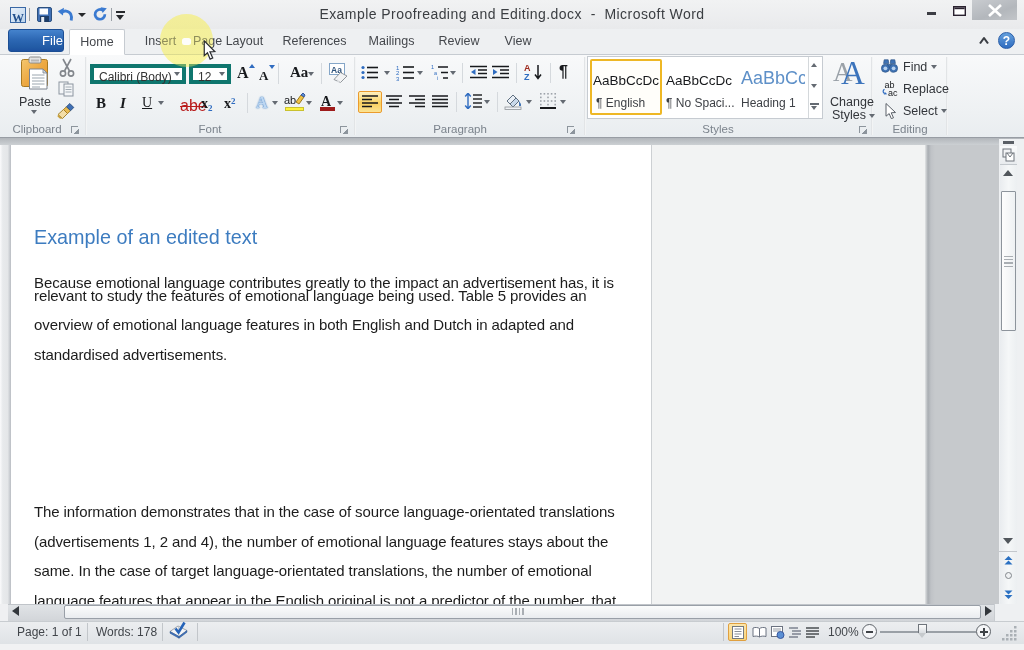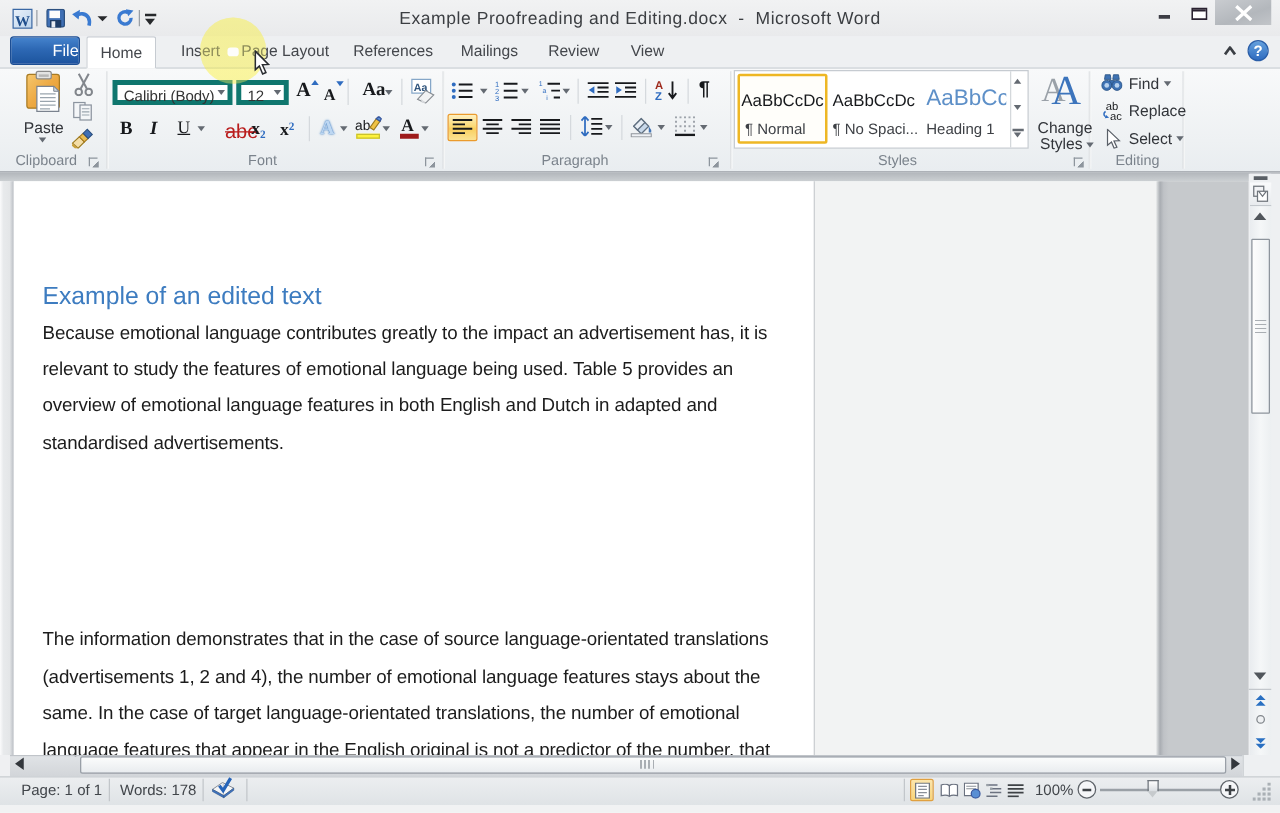--- a/index.html
+++ b/index.html
@@ -350,21 +350,21 @@
       <rect x="7.2" y="10.8" width="1.6" height="1.6"></rect>
       <rect x="14.4" y="10.8" width="1.6" height="1.6"></rect>
   </g>
   <rect x="0" y="14" width="16" height="2" fill="#17191c"></rect>
 </svg>
 <div class="abs cararrow" style="left:560px; top:100px;"></div>
 
 <div class="abs" style="left:587px; top:56px; width:236px; height:63px; background:#fff; border:1px solid #c6cbd1;"></div>
 <div class="abs" style="left:590px; top:59px; width:72px; height:56px; border:2px solid #eeb724; border-radius:2px; background:#fffefa;"></div>
 <div class="abs" style="left:593px; top:73px; width:68px; font-size:13.5px; color:#17191c; white-space:nowrap; overflow:hidden;">AaBbCcDc</div>
-<div class="abs" style="left:596px; top:96px; font-size:12px; color:#3e4146;">¶ Normal</div>
+<div class="abs" style="left:596px; top:96px; font-size:12px; color:#3e4146;">¶ English</div>
 <div class="abs" style="left:666px; top:73px; width:72px; font-size:13.5px; color:#17191c; white-space:nowrap; overflow:hidden;">AaBbCcDc</div>
 <div class="abs" style="left:666px; top:96px; font-size:12px; color:#3e4146; white-space:nowrap;">¶ No Spaci...</div>
 <div class="abs" style="left:741px; top:68px; width:64px; overflow:hidden; font-size:18px; color:#5e90c8; white-space:nowrap;">AaBbCc</div>
 <div class="abs" style="left:741px; top:96px; font-size:12px; color:#3e4146;">Heading 1</div>
 <div class="abs" style="left:808px; top:57px; width:14px; height:61px; border-left:1px solid #d4d8db;"></div>
 <div class="abs" style="left:811px; top:63px; width:0; height:0; border-left:3.5px solid transparent; border-right:3.5px solid transparent; border-bottom:4px solid #646a72;"></div>
 <div class="abs cararrow" style="left:811px; top:84px;"></div>
 <div class="abs" style="left:810px; top:103px; width:9px; height:1.5px; background:#646a72;"></div>
 <div class="abs cararrow" style="left:811px; top:106px;"></div>
 
@@ -401,21 +401,21 @@
 <div class="abs cararrow" style="left:941px; top:109px;"></div>
 
 <div id="docband" class="abs"></div>
 <div id="leftstrip" class="abs"></div>
 <div id="page" class="abs"></div>
 <div id="surround" class="abs"></div>
 <div id="grayband" class="abs"></div>
 <div id="vsbcol" class="abs"></div>
 
 <div id="heading" class="abs">Example of an edited text</div>
-<div class="abs para" style="top:259px;text-align:right;">Because emotional language contributes greatly to the impact an advertisement has, it is</div>
+<div class="abs para" style="top:275px;text-align:right;">Because emotional language contributes greatly to the impact an advertisement has, it is</div>
 <div class="abs para" style="top:287.7px;">relevant to study the features of emotional language being used. Table 5 provides an</div>
 <div class="abs para" style="top:317.1px;">overview of emotional language features in both English and Dutch in adapted and</div>
 <div class="abs para" style="top:346.5px;">standardised advertisements.</div>
 <div class="abs para" style="top:504.3px;">The information demonstrates that in the case of source language-orientated translations</div>
 <div class="abs para" style="top:533.7px;">(advertisements 1, 2 and 4), the number of emotional language features stays about the</div>
 <div class="abs para" style="top:563.1px;">same. In the case of target language-orientated translations, the number of emotional</div>
 <div class="abs para" style="top:592.5px;">language features that appear in the English original is not a predictor of the number, that</div>
 
 <div class="abs" style="left:1000px; top:139px; width:17px; height:3px; background:#eef0f2;"></div>
 <div class="abs" style="left:1003px; top:141px; width:11px; height:2.5px; background:#5a5f66;"></div>

